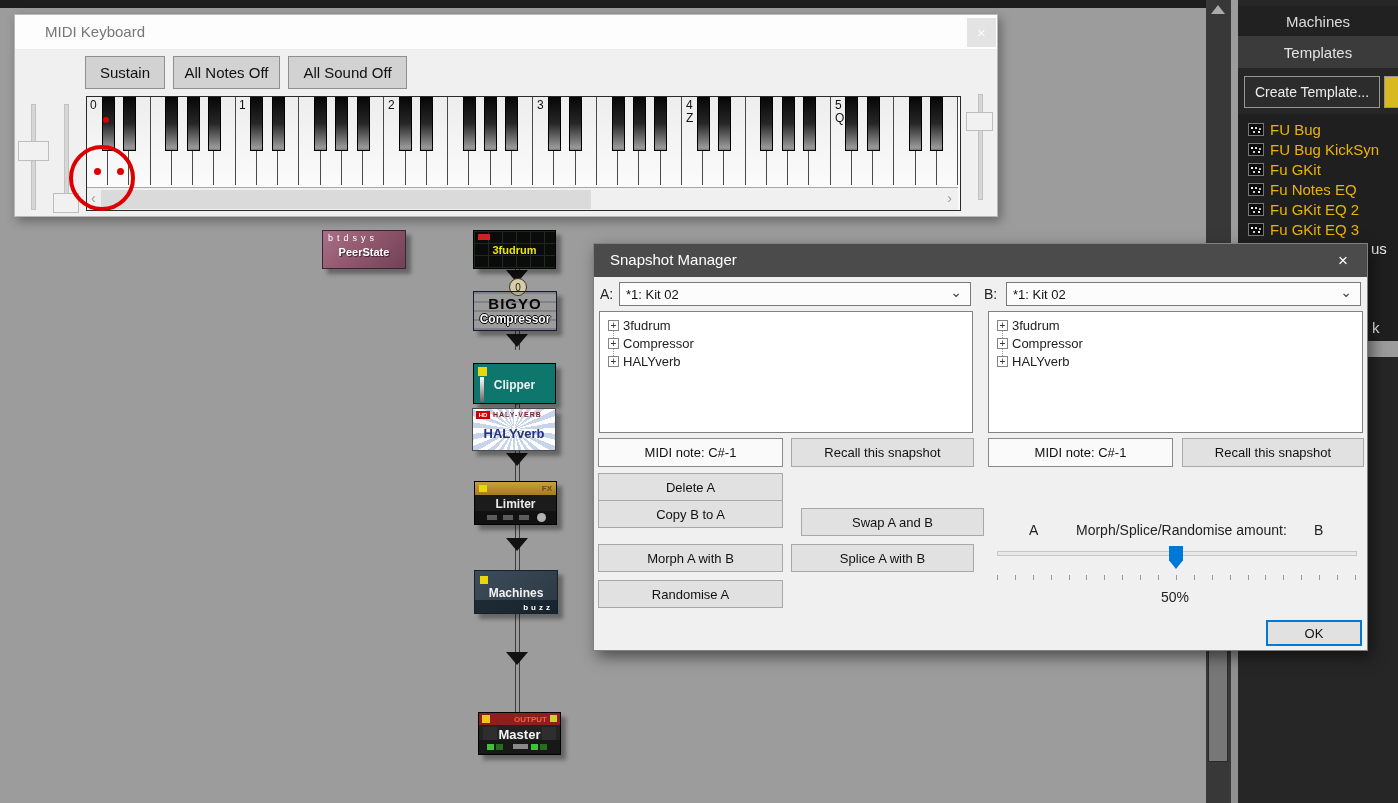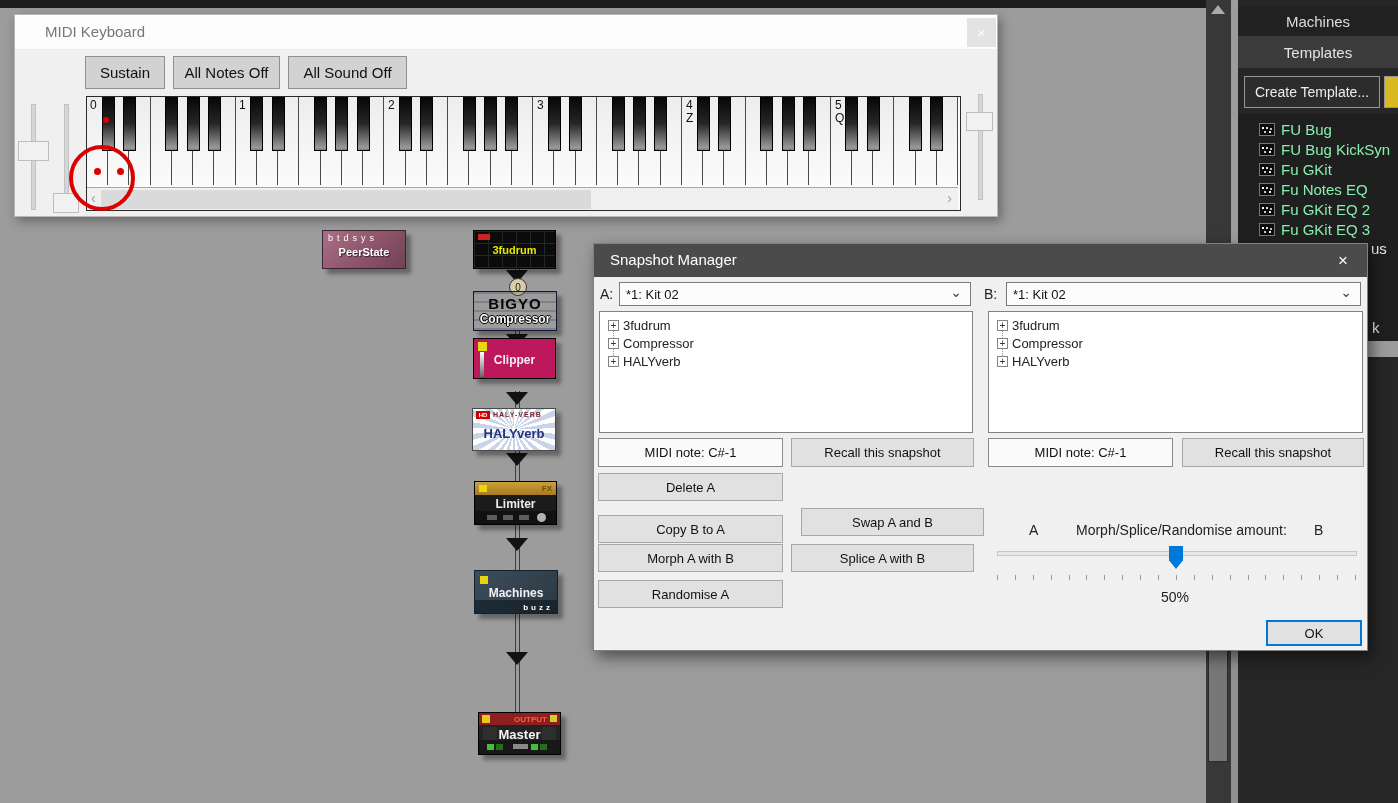--- a/index.html
+++ b/index.html
@@ -66,21 +66,21 @@
       border:1px solid #333;font-size:10px;color:#222;display:flex;align-items:center;
       justify-content:center;z-index:8;}
   #node-compressor{left:473px;top:291px;width:84px;height:40px;border:1px solid #141833;
       background:linear-gradient(#a3aecb,#8e99ba);
       background-image:repeating-linear-gradient(180deg,rgba(25,35,70,.22) 0 2px,transparent 2px 9px);}
   #node-compressor .brand{position:absolute;left:0;top:3px;width:100%;text-align:center;
       font-size:15px;font-weight:900;color:#060606;letter-spacing:1px;}
   #node-compressor .nm{position:absolute;left:0;top:20px;width:100%;text-align:center;
       font-size:12px;font-weight:bold;color:#fff;
       text-shadow:-1px 0 #000,1px 0 #000,0 -1px #000,0 1px #000;}
-  #node-clipper{left:473px;top:338px;width:83px;height:41px;border:1px solid #000;background:#be185d;}
+  #node-clipper{left:473px;top:363px;width:83px;height:41px;border:1px solid #000;background:#0f766e;}
   #node-clipper .led{position:absolute;left:4px;top:3px;width:9px;height:9px;background:#e8d70c;}
   #node-clipper .streak{position:absolute;left:6px;top:13px;width:4px;height:25px;
       background:linear-gradient(#fff,#666);}
   #node-clipper .nm{position:absolute;left:0;top:14px;width:100%;text-align:center;
       font-size:12px;font-weight:bold;color:#f0f0f0;}
   #node-halyverb{left:472px;top:408px;width:84px;height:43px;border:1px solid #4a4a4a;background:#fff;
       background-image:repeating-conic-gradient(from 8deg at 50% 50%,#ffffff 0 8deg,#c8d4ea 8deg 16deg);}
   #node-halyverb .hd{position:absolute;left:3px;top:2px;width:14px;height:8px;background:#c00;
       color:#fff;font-size:6px;font-weight:bold;display:flex;align-items:center;justify-content:center;}
   #node-halyverb .mini{position:absolute;left:20px;top:2px;font-size:7px;font-weight:bold;color:#7a2525;letter-spacing:1px;}
@@ -126,22 +126,22 @@
   
   #sidebar{left:1238px;top:0;width:160px;height:803px;background:#262626;z-index:4;}
   #sb-machines{position:absolute;left:0;top:6px;width:100%;height:30px;background:#212121;
       color:#dcdcdc;font-size:15px;display:flex;align-items:center;justify-content:center;}
   #sb-templates{position:absolute;left:0;top:36px;width:100%;height:32px;background:#3b3b3b;
       color:#e3e3e3;font-size:15px;display:flex;align-items:center;justify-content:center;}
   #sb-create{position:absolute;left:6px;top:76px;width:134px;height:30px;background:#2c2c2c;
       border:1px solid #969696;color:#ededed;font-size:14px;display:flex;align-items:center;justify-content:center;}
   #sb-folder{position:absolute;left:146px;top:76px;width:14px;height:30px;background:#d8ba20;border:1px solid #969696;}
   #sb-list{position:absolute;left:0;top:114px;width:160px;height:240px;background:#1f1f1f;}
-  .sb-item{position:absolute;left:21px;height:20px;display:flex;align-items:center;gap:6px;
-      color:#86efac;font-size:15px;}
+  .sb-item{position:absolute;left:10px;height:20px;display:flex;align-items:center;gap:6px;
+      color:#eab308;font-size:15px;}
   .mch-icon{width:14px;height:11px;background:#0c0c0c;border:1px solid #787878;position:relative;box-sizing:content-box;}
   .mch-icon i{position:absolute;left:2px;top:3px;width:2px;height:2px;background:#fff;
       box-shadow:4px 0 #ddd,8px 1px #bbb,2px 4px #ccc,7px 4px #eee;}
   .sb-frag{position:absolute;color:#eaeaea;font-size:15px;z-index:4;}
   #sb-band{left:1368px;top:341px;width:30px;height:16px;background:#9c9c9c;z-index:4;}
   
   #snapwin{left:593px;top:243px;width:775px;height:408px;background:#f0f0f0;
       border:1px solid #808080;box-shadow:4px 6px 14px rgba(0,0,0,.5);z-index:30;box-sizing:border-box;}
   #snaptitle{position:absolute;left:0;top:0;width:100%;height:33px;background:#4b4b4b;}
   #snaptitle .t{position:absolute;left:16px;top:7px;font-size:15px;color:#fff;}
@@ -451,21 +451,21 @@
       </div>
     <div class="trow" style="top:40px;">
         <span class="texp">+</span>
         <span>HALYverb</span>
       </div>
   </div>
 
   <div class="abs wbtn" style="left:4px;top:194px;width:183px;height:27px;">MIDI note: C#-1</div>
   <div class="abs dbtn" style="left:197px;top:194px;width:181px;height:27px;">Recall this snapshot</div>
   <div class="abs dbtn" style="left:4px;top:229px;width:183px;height:26px;">Delete A</div>
-  <div class="abs dbtn" style="left:4px;top:271px;width:183px;height:26px;">Copy B to A</div>
+  <div class="abs dbtn" style="left:4px;top:256px;width:183px;height:26px;">Copy B to A</div>
   <div class="abs dbtn" style="left:207px;top:264px;width:181px;height:26px;">Swap A and B</div>
   <div class="abs dbtn" style="left:197px;top:300px;width:181px;height:26px;">Splice A with B</div>
   <div class="abs dbtn" style="left:4px;top:300px;width:183px;height:26px;">Morph A with B</div>
   <div class="abs dbtn" style="left:4px;top:336px;width:183px;height:26px;">Randomise A</div>
   <div class="abs wbtn" style="left:394px;top:194px;width:183px;height:27px;">MIDI note: C#-1</div>
   <div class="abs dbtn" style="left:588px;top:194px;width:180px;height:27px;">Recall this snapshot</div>
 
   <span class="mlabel" style="left:435px;top:278px;">A</span>
   <span class="mlabel" style="left:482px;top:278px;">Morph/Splice/Randomise amount:</span>
   <span class="mlabel" style="left:720px;top:278px;">B</span>

